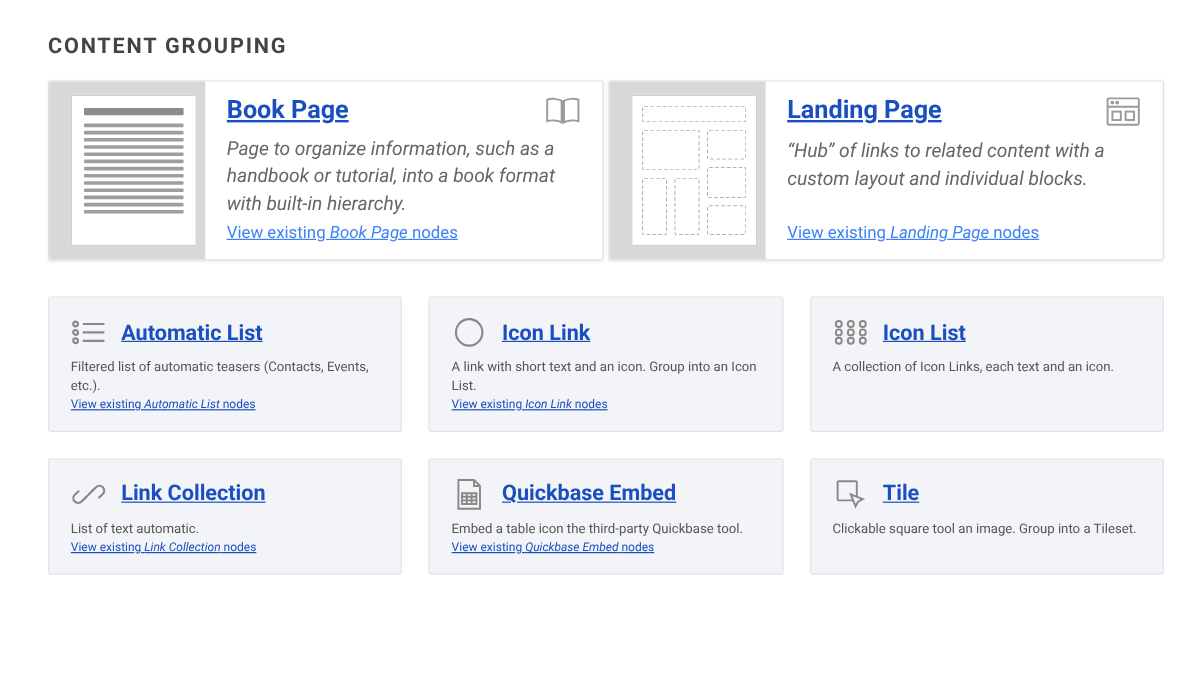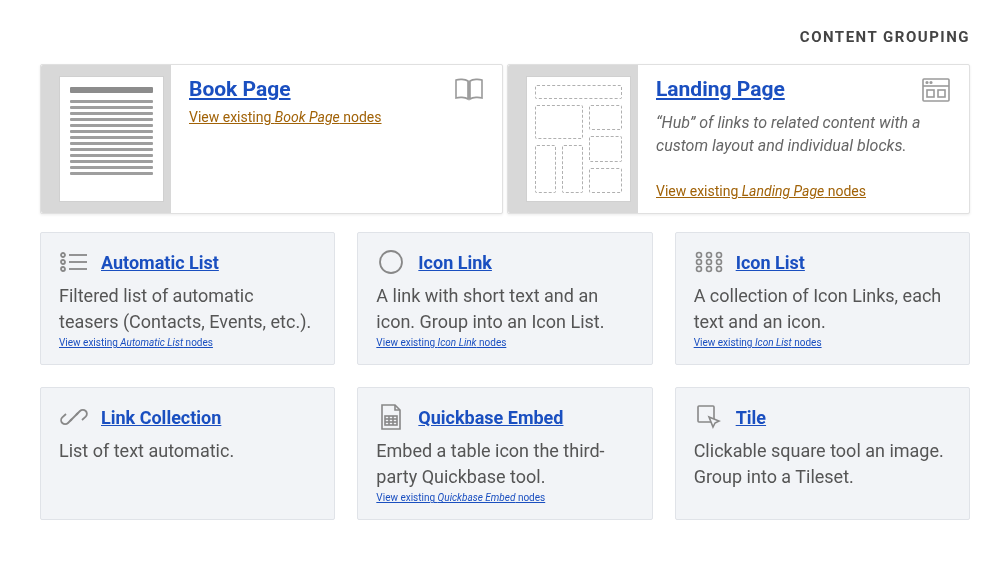--- a/index.html
+++ b/index.html
@@ -6,31 +6,30 @@
   body {
     font-family: -apple-system, BlinkMacSystemFont, "Segoe UI", Roboto, "Helvetica Neue", Arial, sans-serif;
     background: #fff;
     width: 1000px;
     height: 573px;
     padding: 28px 30px 0 40px;
     color: #333;
     overflow: hidden;
   }
   .section-title {
-    font-size: 15px;
+    font-size: 18px;
     font-weight: 700;
     letter-spacing: 1.5px;
     color: #444;
     margin-bottom: 18px;
-    text-align: right;
   }
   .featured-row {
     display: flex;
     gap: 4px;
-    margin-bottom: 18px;
+    margin-bottom: 30px;
   }
   .featured-card {
     flex: 1;
     display: flex;
     background: #fff;
     border: 1px solid #e0e0e0;
     box-shadow: 0 1px 3px rgba(0,0,0,0.08);
     border-radius: 2px;
     position: relative;
     min-height: 150px;
@@ -80,21 +79,21 @@
   .featured-desc {
     font-size: 16px;
     font-style: italic;
     color: #666;
     line-height: 1.45;
     margin-top: 4px;
     flex: 1;
   }
   .view-link {
     font-size: 14px;
-    color: #a16207;
+    color: #3b82f6;
     text-decoration: underline;
     margin-top: 4px;
   }
   .view-link .em { font-style: italic; }
   .grid-row {
     display: grid;
     grid-template-columns: repeat(3, 1fr);
     gap: 22px;
     margin-bottom: 22px;
   }
@@ -121,21 +120,21 @@
     justify-content: center;
     flex-shrink: 0;
   }
   .small-title {
     font-size: 18px;
     font-weight: 700;
     color: #1a4fc0;
     text-decoration: underline;
   }
   .small-desc {
-    font-size: 18px;
+    font-size: 11px;
     color: #555;
     line-height: 1.45;
     flex: 1;
     margin-bottom: 2px;
   }
   .small-view {
     font-size: 10px;
     color: #1a4fc0;
     text-decoration: underline;
   }
@@ -189,20 +188,21 @@
       <div class="featured-head">
         <a class="featured-title">Book Page</a>
         <span class="featured-icon">
           <svg width="30" height="24" viewBox="0 0 30 24" fill="none" stroke="currentColor" stroke-width="1.6">
             <path d="M2 3 C5 2 11 2 14 4 L14 22 C11 20 5 20 2 21 Z"></path>
             <path d="M28 3 C25 2 19 2 16 4 L16 22 C19 20 25 20 28 21 Z"></path>
             <line x1="15" y1="4" x2="15" y2="22"></line>
           </svg>
         </span>
       </div>
+      <div class="featured-desc">Page to organize information, such as a handbook or tutorial, into a book format with built-in hierarchy.</div>
       <a class="view-link">
         <span>View existing </span><span class="em">Book Page</span><span> nodes</span>
       </a>
     </div>
   </div>
 
   <div class="featured-card">
     <div class="featured-thumb">
       <div class="landing-wrap">
         <div class="lbox" style="height:14px;"></div>
@@ -293,41 +293,41 @@
             <circle cx="15" cy="11" r="2.5"></circle>
             <circle cx="25" cy="11" r="2.5"></circle>
           <circle cx="5" cy="18" r="2.5"></circle>
             <circle cx="15" cy="18" r="2.5"></circle>
             <circle cx="25" cy="18" r="2.5"></circle>
         </svg>
       </span>
       <a class="small-title">Icon List</a>
     </div>
     <div class="small-desc">A collection of Icon Links, each text and an icon.</div>
-    <a class="small-view">
-      <span>View existing </span><span class="em">Icon List</span><span> nodes</span>
-    </a>
   </div>
 
 </div>
 
 <div class="grid-row">
 
   <div class="small-card">
     <div class="small-head">
       <span class="small-icon">
         <svg width="28" height="28" viewBox="0 0 28 28" fill="none" stroke="currentColor" stroke-width="1.8">
           <path d="M12 16 L8 20 a4 4 0 0 1 -5.7 -5.7 L6 11"></path>
           <path d="M16 12 L20 8 a4 4 0 0 1 5.7 5.7 L22 17"></path>
           <line x1="10" y1="18" x2="18" y2="10"></line>
         </svg>
       </span>
       <a class="small-title">Link Collection</a>
     </div>
     <div class="small-desc">List of text automatic.</div>
+    <a class="small-view">
+      <span>View existing </span><span class="em">Link Collection</span><span> nodes</span>
+    </a>
   </div>
 
   <div class="small-card">
     <div class="small-head">
       <span class="small-icon">
         <svg width="24" height="28" viewBox="0 0 24 28" fill="none" stroke="currentColor" stroke-width="1.6">
           <path d="M3 2 L16 2 L21 7 L21 26 L3 26 Z"></path>
           <path d="M16 2 L16 7 L21 7"></path>
           <rect x="6" y="13" width="12" height="9"></rect>
           <line x1="6" y1="16" x2="18" y2="16"></line>

